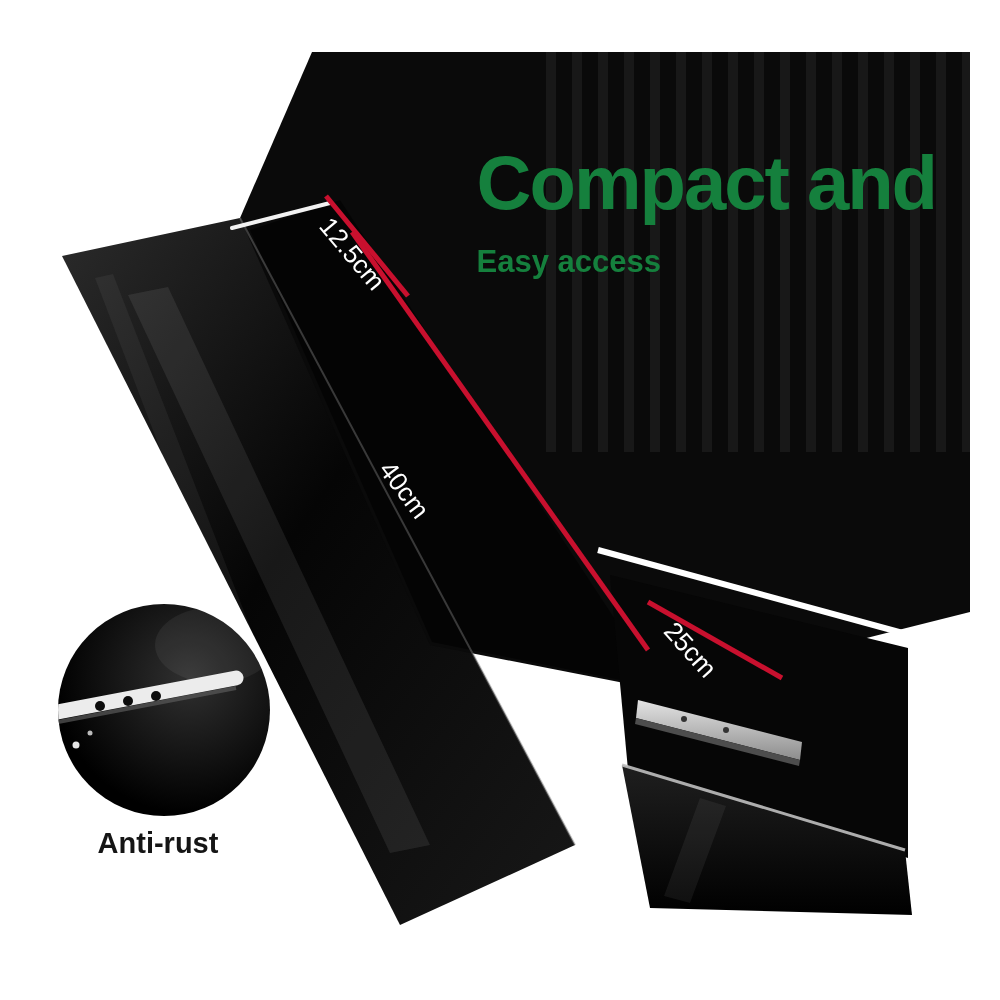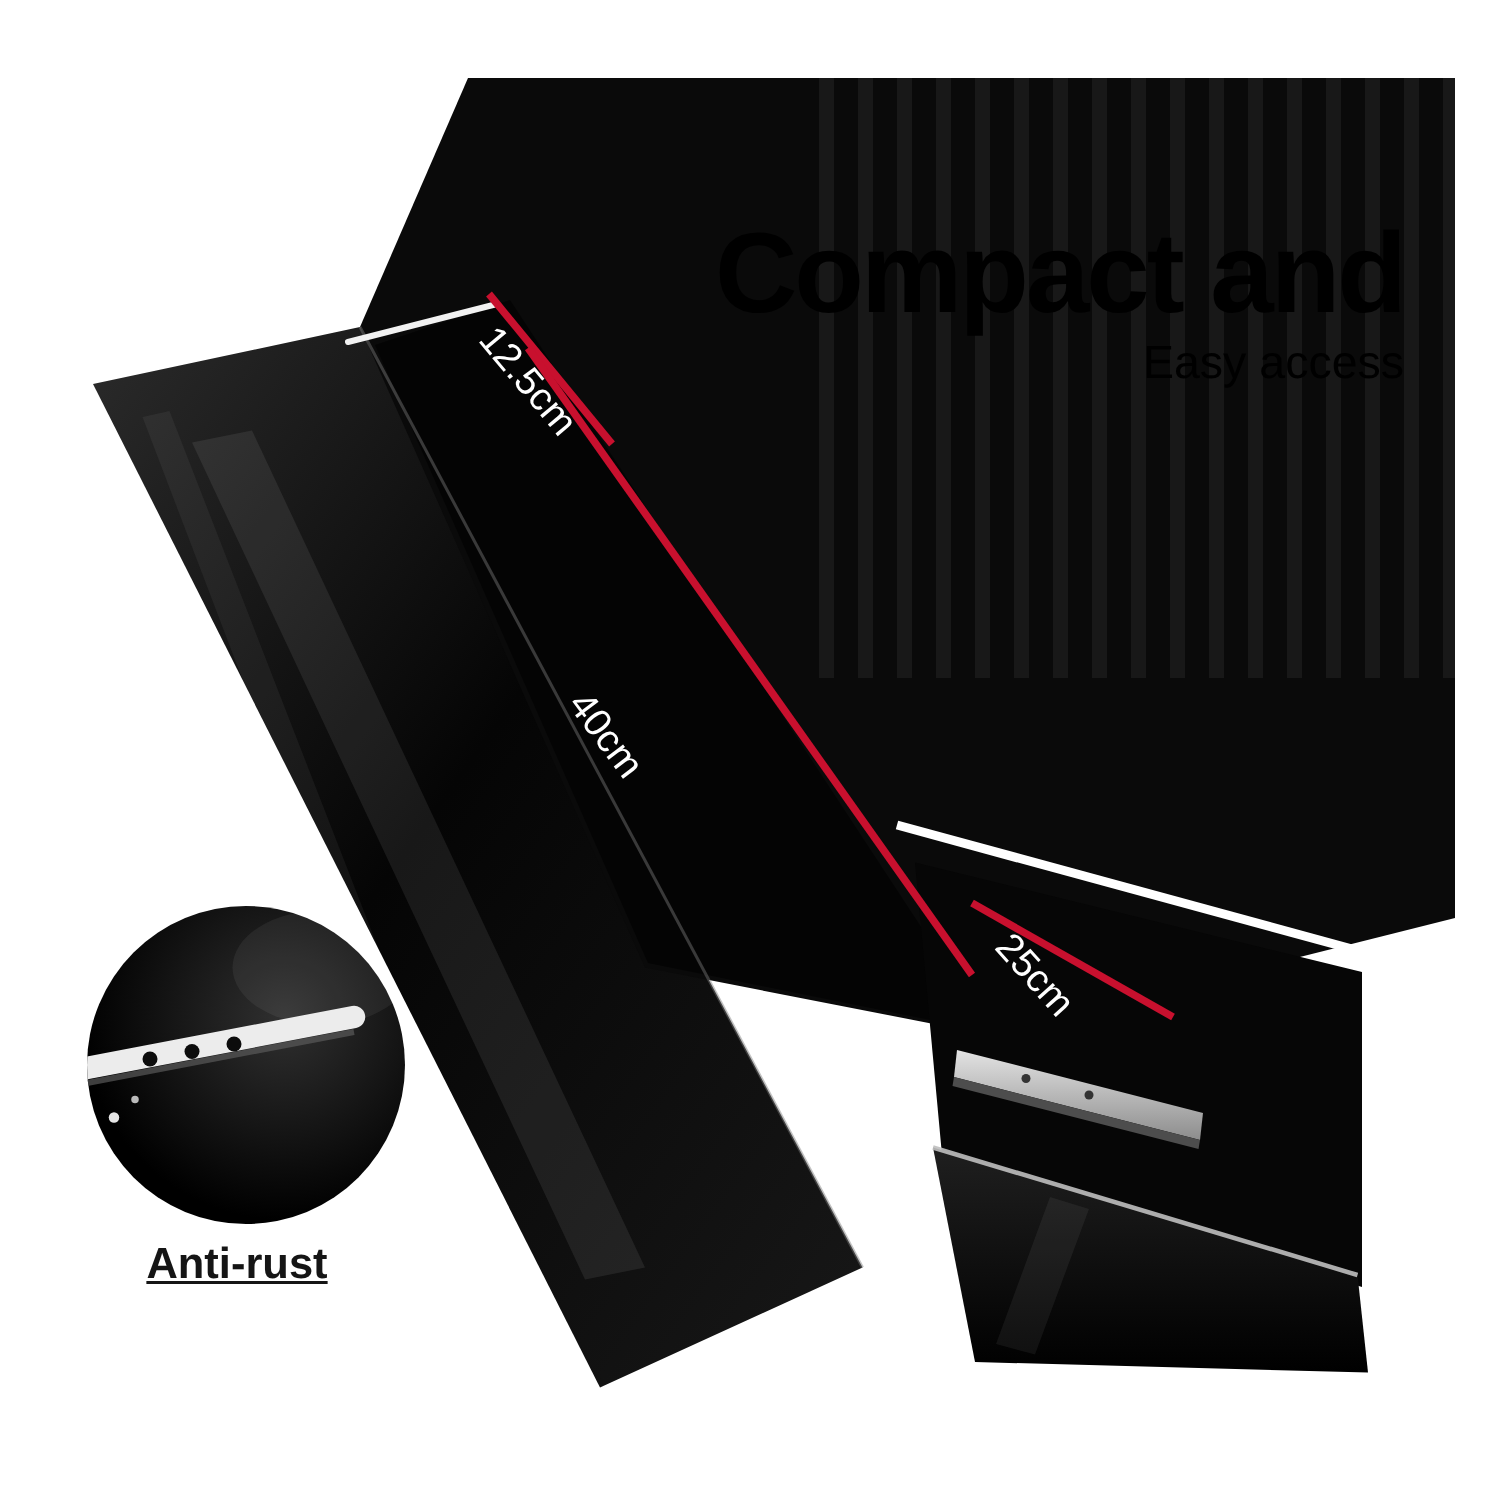--- a/index.html
+++ b/index.html
@@ -6,41 +6,41 @@
   body{
     width:1000px;height:1000px;overflow:hidden;
     background:#ffffff;
     font-family:"Liberation Sans",sans-serif;
   }
   .stage{position:relative;width:1000px;height:1000px;background:#ffffff;}
   .stage svg{position:absolute;left:0;top:0;}
 
   .headline{
     position:absolute;top:146px;right:64px;
-    text-align:right;color:#000000;z-index:5;
+    color:#15803d;z-index:5;
   }
   .h-line{
     font-size:76px;font-weight:800;letter-spacing:-2px;line-height:0.98;
   }
   .subtitle{
-    font-size:31px;font-weight:400;margin-top:4px;
+    font-size:31px;font-weight:700;margin-top:24px;
   }
 
   .dim{
     position:absolute;color:#ffffff;font-size:26px;font-weight:500;
     white-space:nowrap;z-index:6;
   }
   .dim-1{left:352px;top:254px;transform:translate(-50%,-50%) rotate(50deg);}
   .dim-2{left:404px;top:490px;transform:translate(-50%,-50%) rotate(53deg);}
   .dim-3{left:690px;top:650px;transform:translate(-50%,-50%) rotate(48deg);}
 
   .caption{
     position:absolute;left:158px;top:826px;transform:translateX(-50%);
     text-align:center;color:#151515;font-size:29px;font-weight:600;
-    line-height:1.18;z-index:5;text-decoration:underline;
+    line-height:1.18;z-index:5;
   }
 </style>
 </head>
 <body>
 
 <div class="stage">
 
   <svg width="1000" height="1000" viewBox="0 0 1000 1000">
     <defs>
       <linearGradient id="frontGloss" x1="0" y1="0" x2="1" y2="1">

